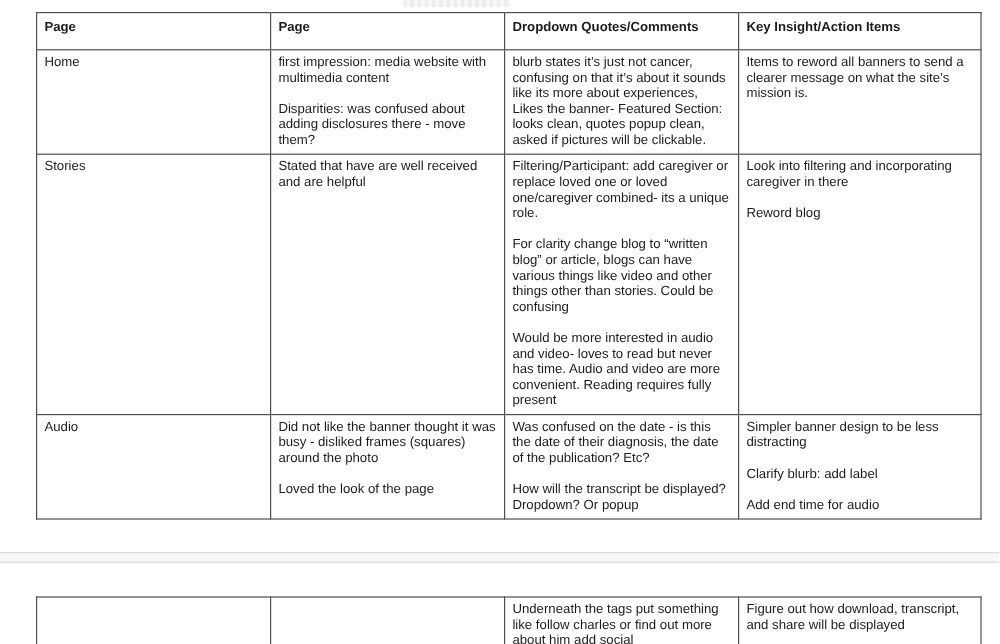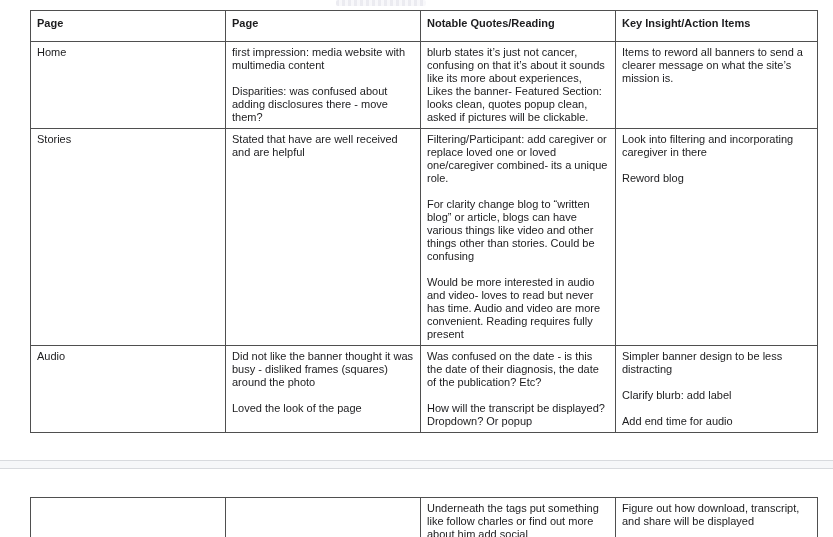--- a/index.html
+++ b/index.html
@@ -74,21 +74,21 @@
     <colgroup>
       <col style="width:195px">
         <col style="width:195px">
         <col style="width:195px">
         <col style="width:202px">
     </colgroup>
     <tbody>
       <tr class="r-head">
         <th>Page</th>
         <th>Page</th>
-        <th>Notable Quotes/Reading</th>
+        <th>Dropdown Quotes/Comments</th>
         <th>Key Insight/Action Items</th>
       </tr>
       <tr class="r-home">
         <td>Home</td>
         <td>first impression: media website with multimedia content
 
 Disparities: was confused about adding disclosures there - move them?</td>
         <td><span>blurb states it’s just not cancer, confusing on that it’s about it sounds like its more about experiences, Likes the banner- </span><span class="u">Featured Section:</span><span> looks clean, quotes popup clean, asked if pictures will be clickable.</span></td>
         <td>Items to reword all banners to send a clearer message on what the site’s mission is.</td>
       </tr>

